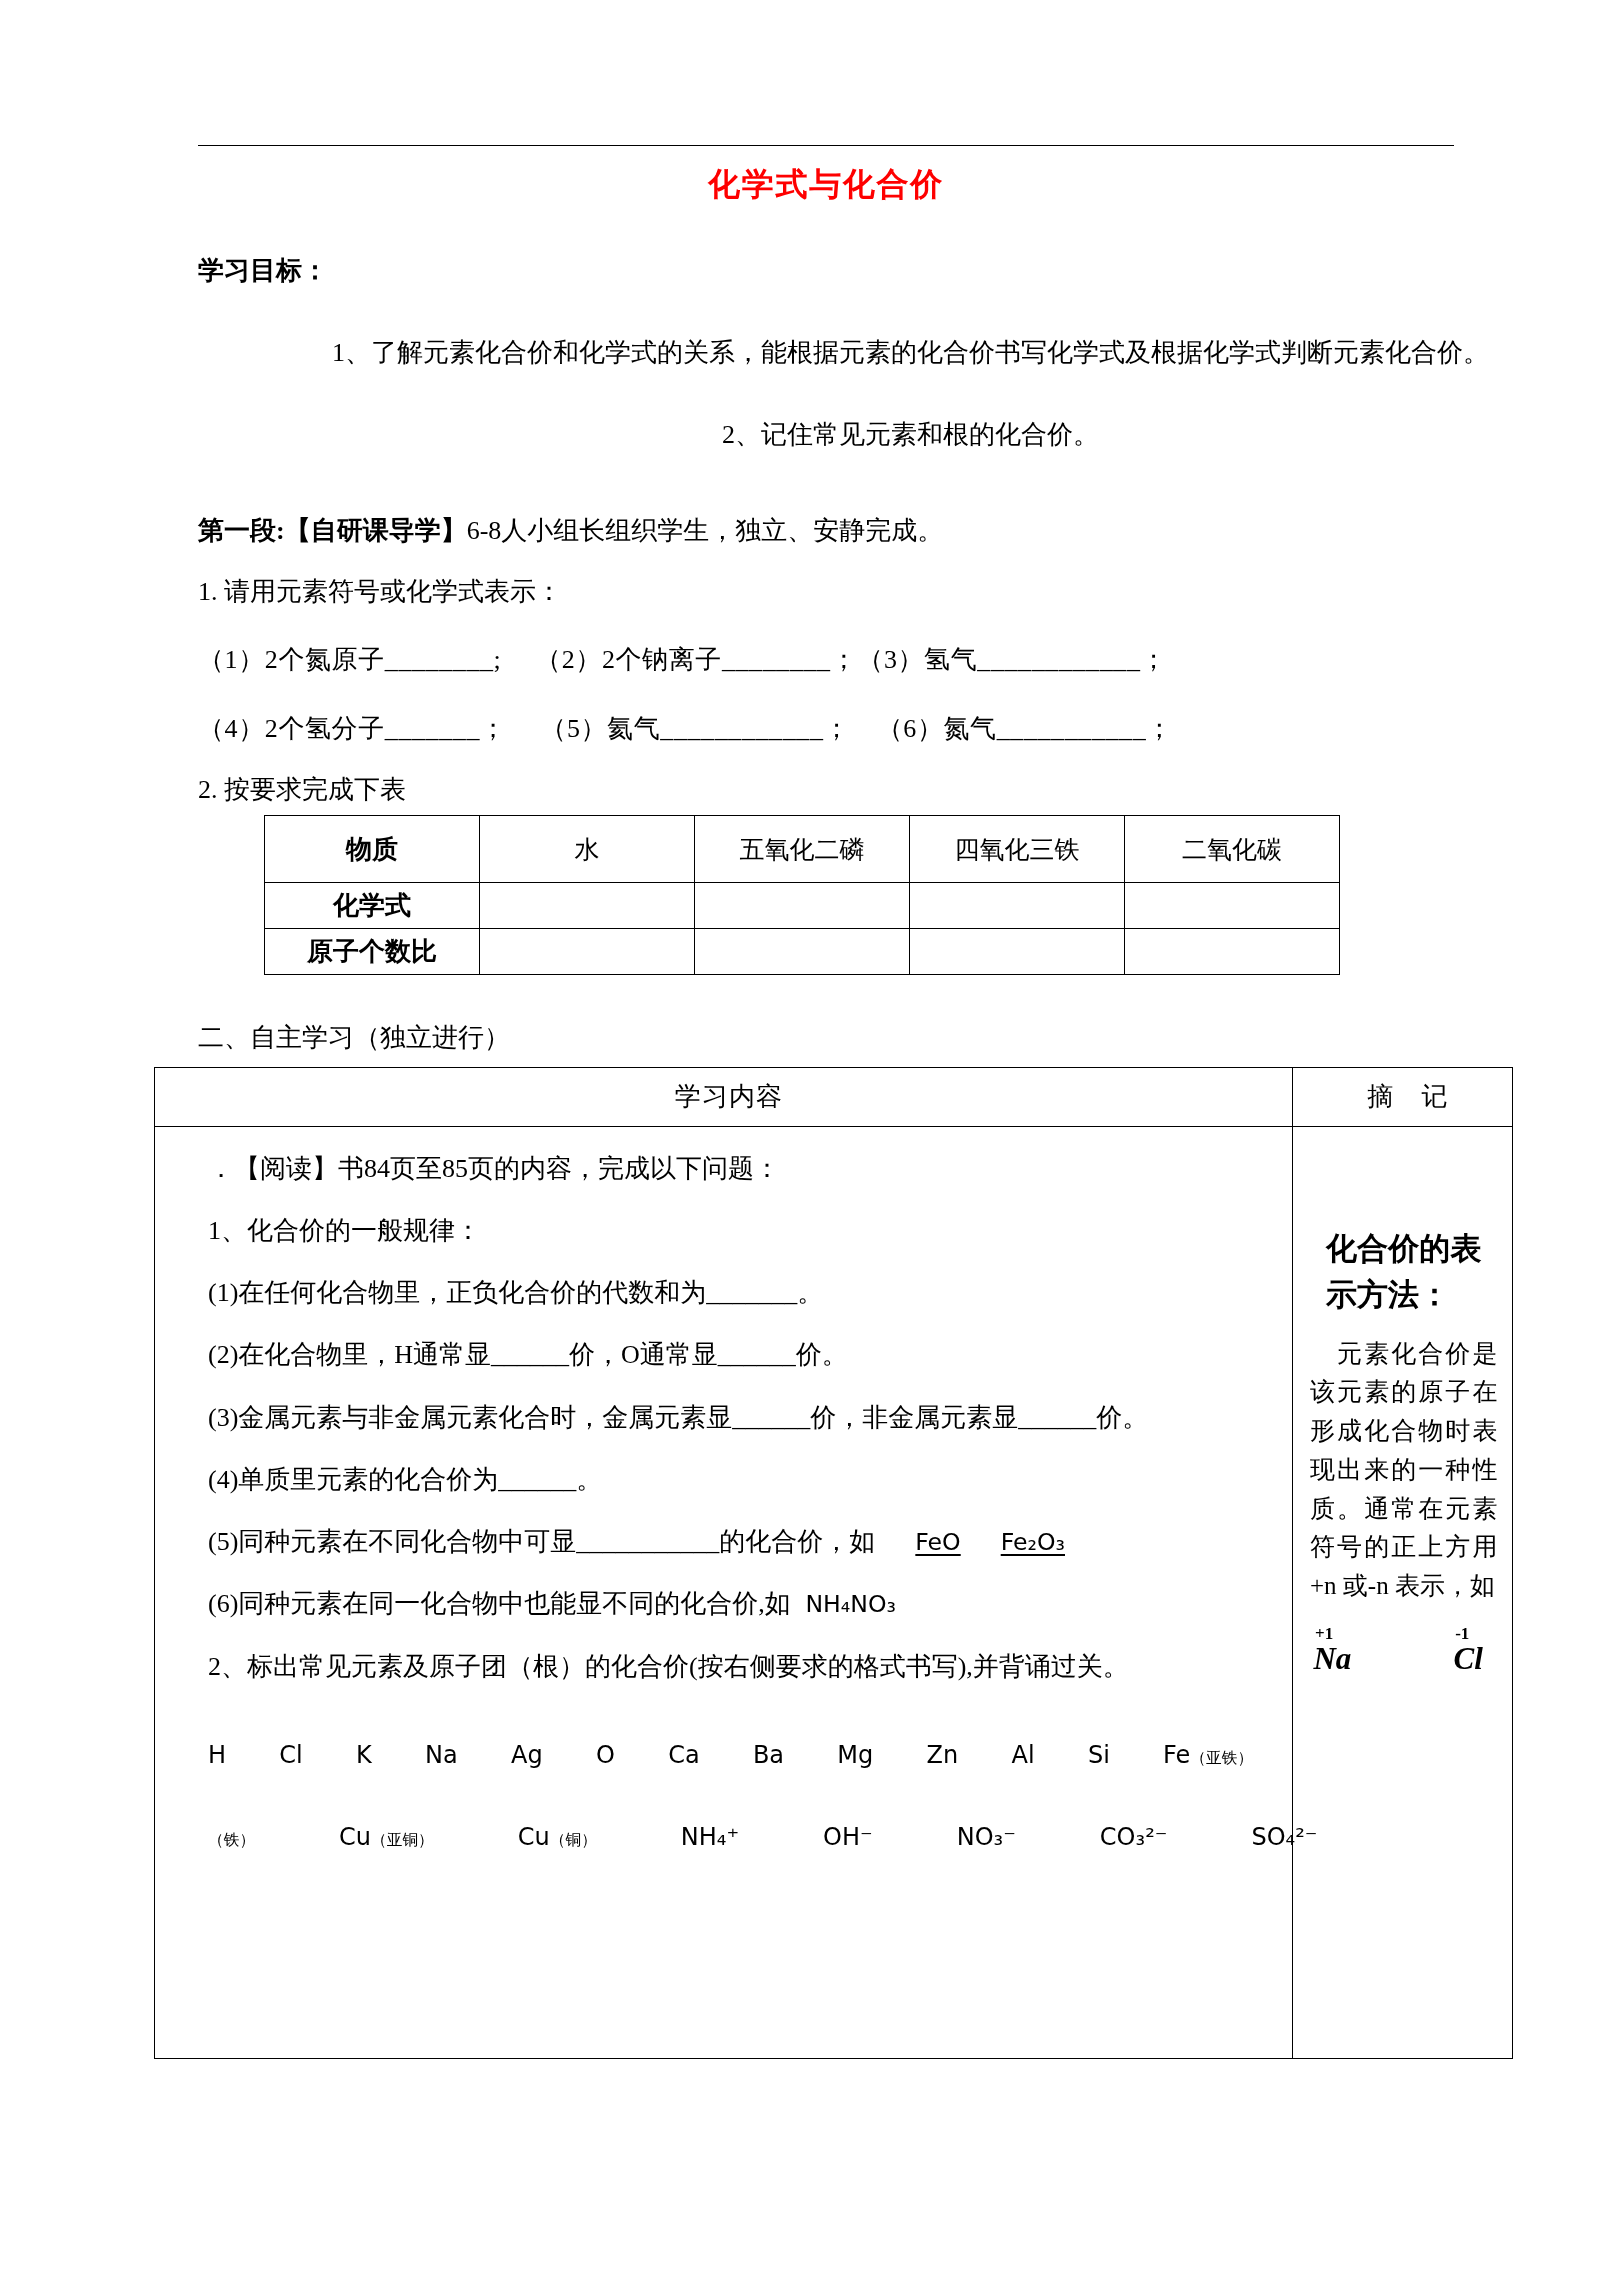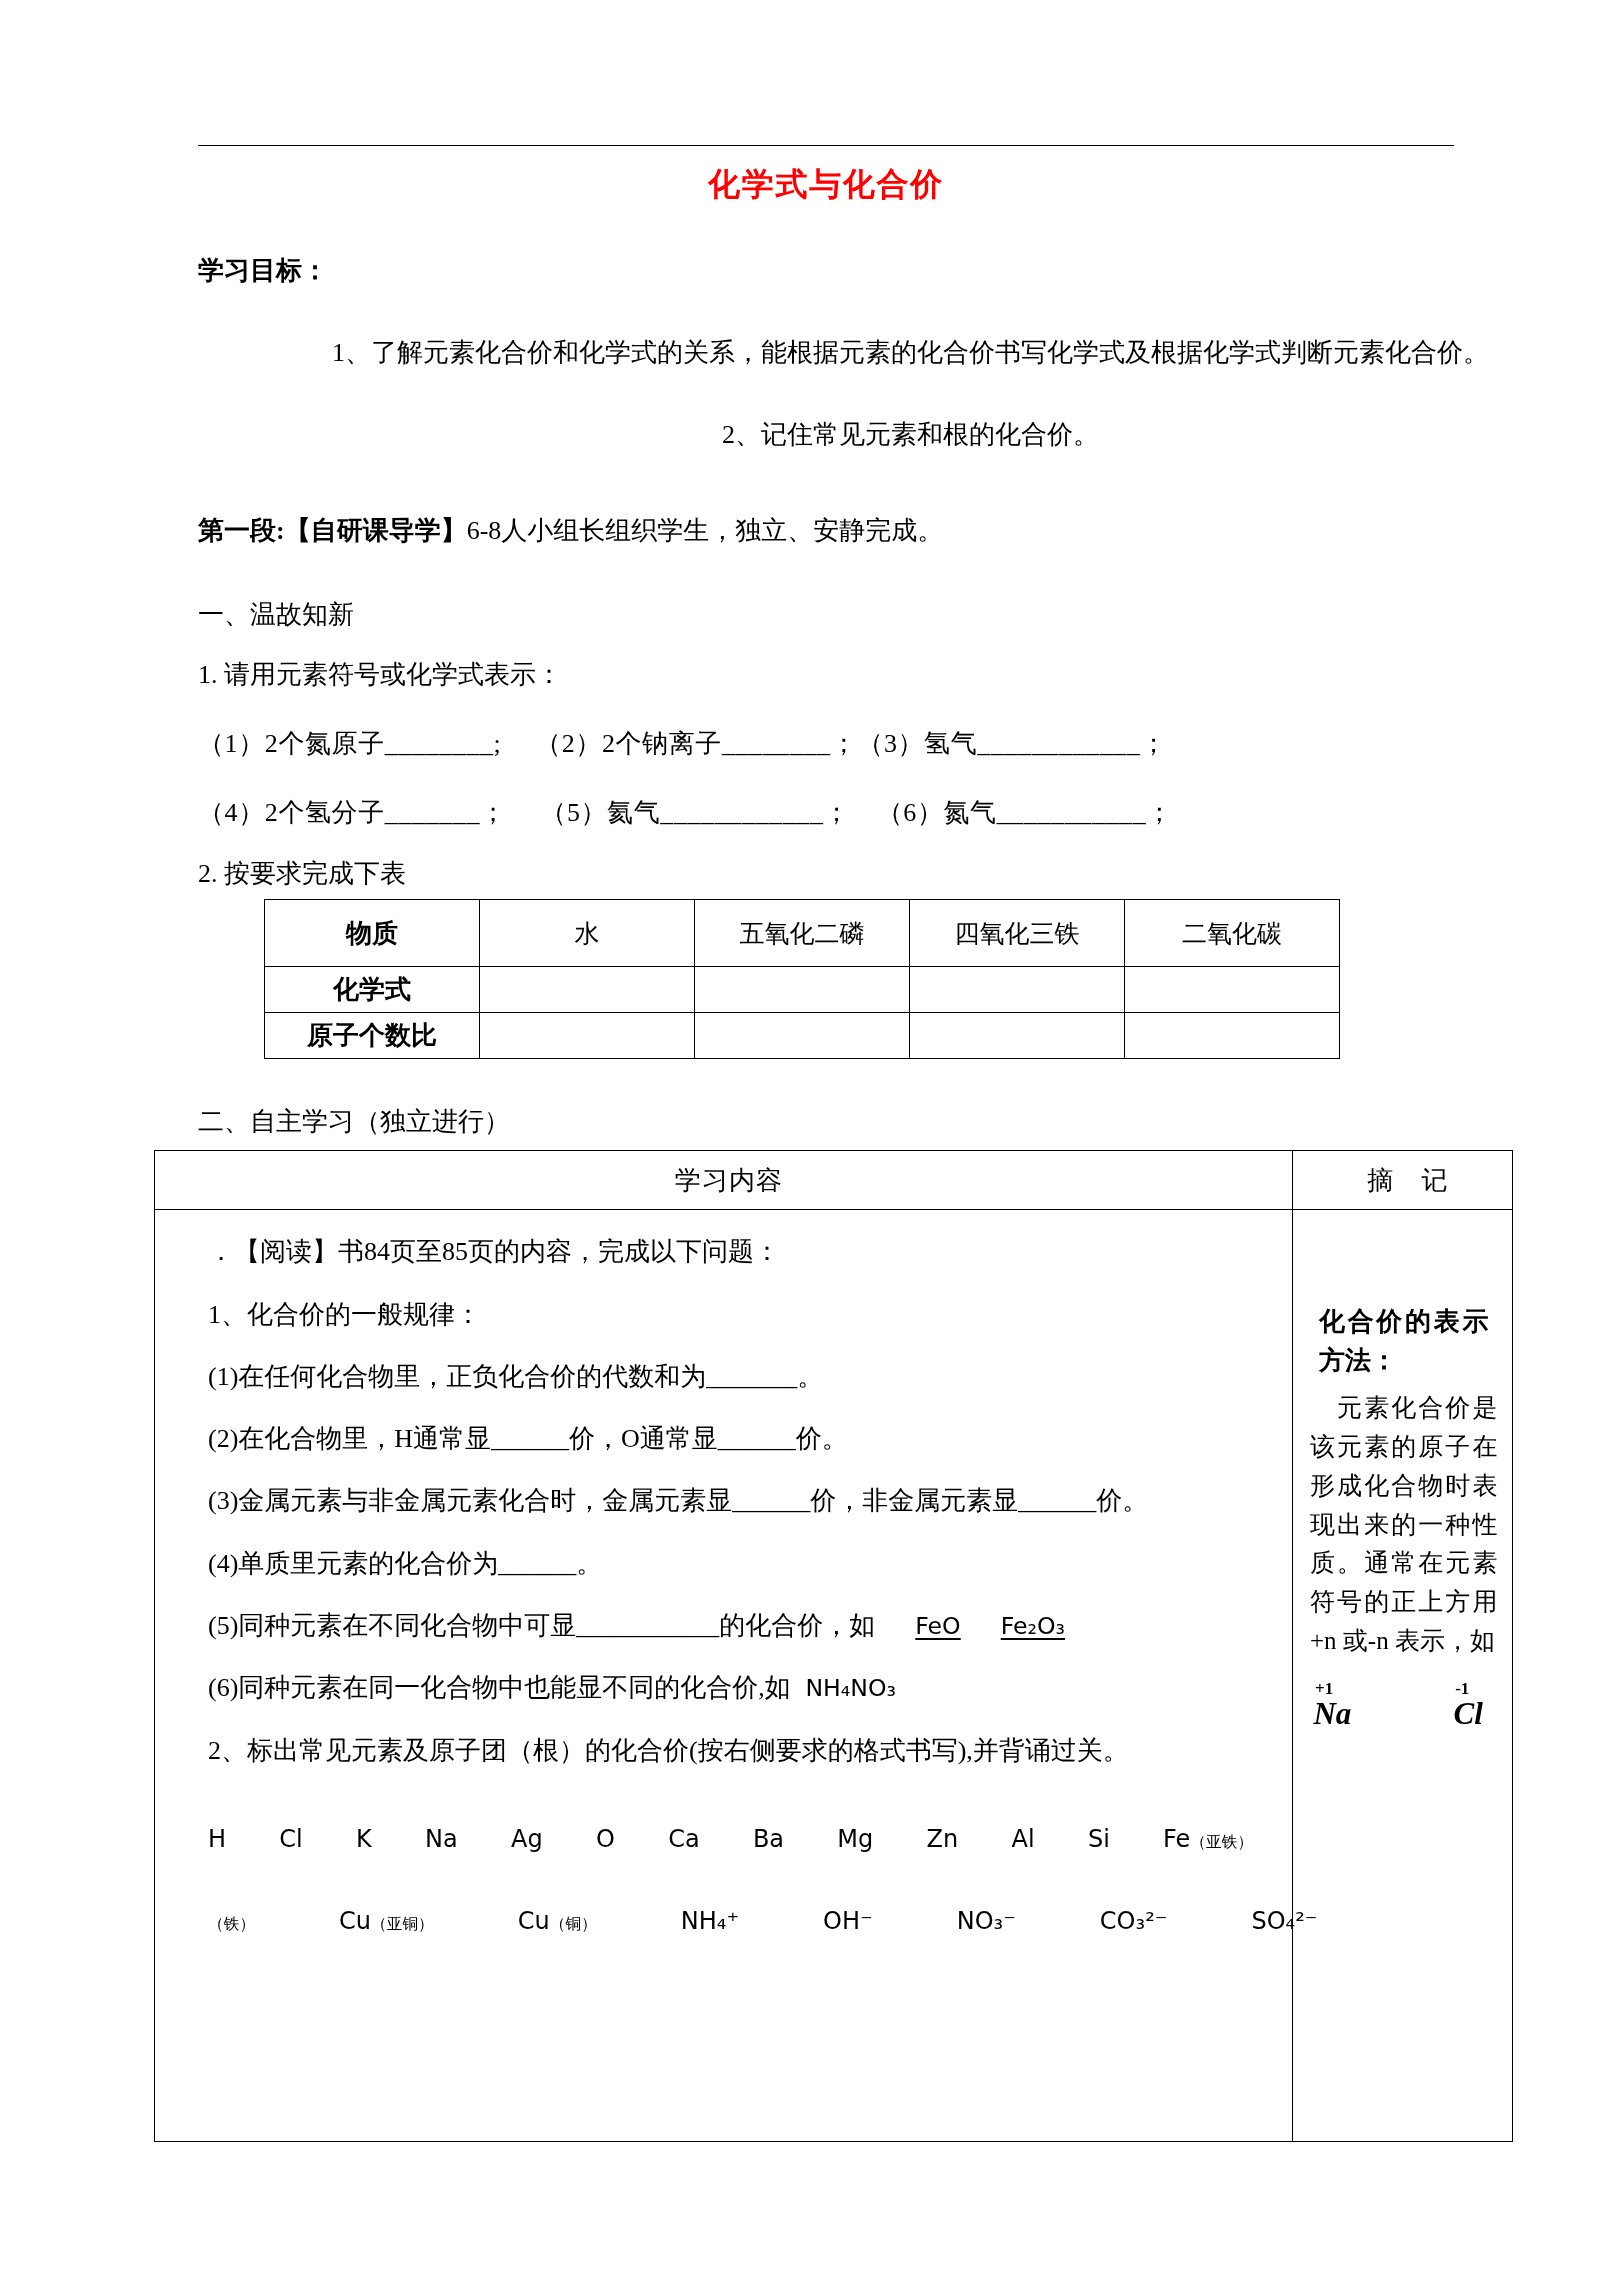--- a/index.html
+++ b/index.html
@@ -48,21 +48,21 @@
   .formula { font-family: "DejaVu Sans", "Liberation Sans", sans-serif; font-size: 23.6px; margin-left: 14.6px; }
   .u { text-decoration: underline; text-underline-offset: 3.9px; margin-left: 40px; }
 
   .elem-row { display: flex; align-items: baseline; font-family: "DejaVu Sans", "Liberation Sans", sans-serif;
               font-size: 24px; }
   .elem-row1 { justify-content: space-between; margin-top: 58px; padding-right: 7.9px; }
   .elem-row2 { gap: 84px; margin-top: 54px; }
   .elem { white-space: nowrap; }
   .elem-note { font-size: 15.7px; font-family: "Liberation Serif", "DejaVu Serif", serif; }
 
-  .notes-heading { font-weight: 700; font-size: 26px; line-height: 1.5; margin: 9px; text-align: justify; }
+  .notes-heading { font-weight: 700; font-size: 31px; line-height: 1.5; margin: 16px; text-align: justify; }
   .notes-body { margin: 5.6px 0 0; line-height: 1.55; text-align: justify; }
   .examples { display: flex; justify-content: space-between; margin-top: 19px; padding: 0 14.6px 0 3.4px; }
   .ion { display: flex; flex-direction: column; align-items: flex-start; line-height: 1.05; }
   .ion .charge { font-size: 17px; font-weight: 700; margin-left: 1.7px; }
   .ion .symbol { font-size: 31px; font-weight: 700; font-style: italic; }
 </style>
 </head>
 <body>
 
 <div class="page">
@@ -70,21 +70,20 @@
   <div class="rule-line"></div>
 
   <h1 class="doc-title">化学式与化合价</h1>
 
   <p class="ph" id="obj-heading">学习目标：</p>
   <p class="ph obj-item">1、了解元素化合价和化学式的关系，能根据元素的化合价书写化学式及根据化学式判断元素化合价。</p>
   <p class="ph obj-item">2、记住常见元素和根的化合价。</p>
 
   <p class="ph" id="section1"><span class="b">第一段:【自研课导学】</span><span>6-8人小组长组织学生，独立、安静完成。</span></p>
 
-  <p class="ph" id="review-heading">一、温故知新</p>
   <p class="ph" id="review-intro">1. 请用元素符号或化学式表示：</p>
   <p class="ph fill-line">（1）2个氮原子________;　 （2）2个钠离子________；（3）氢气____________；</p>
   <p class="ph fill-line">（4）2个氢分子_______；　 （5）氦气____________；　（6）氮气___________；</p>
   <p class="ph" id="table1-caption">2. 按要求完成下表</p>
 
   <table class="t1">
     <colgroup>
         <col style="width:215px">
         <col style="width:215px">
         <col style="width:215px">

